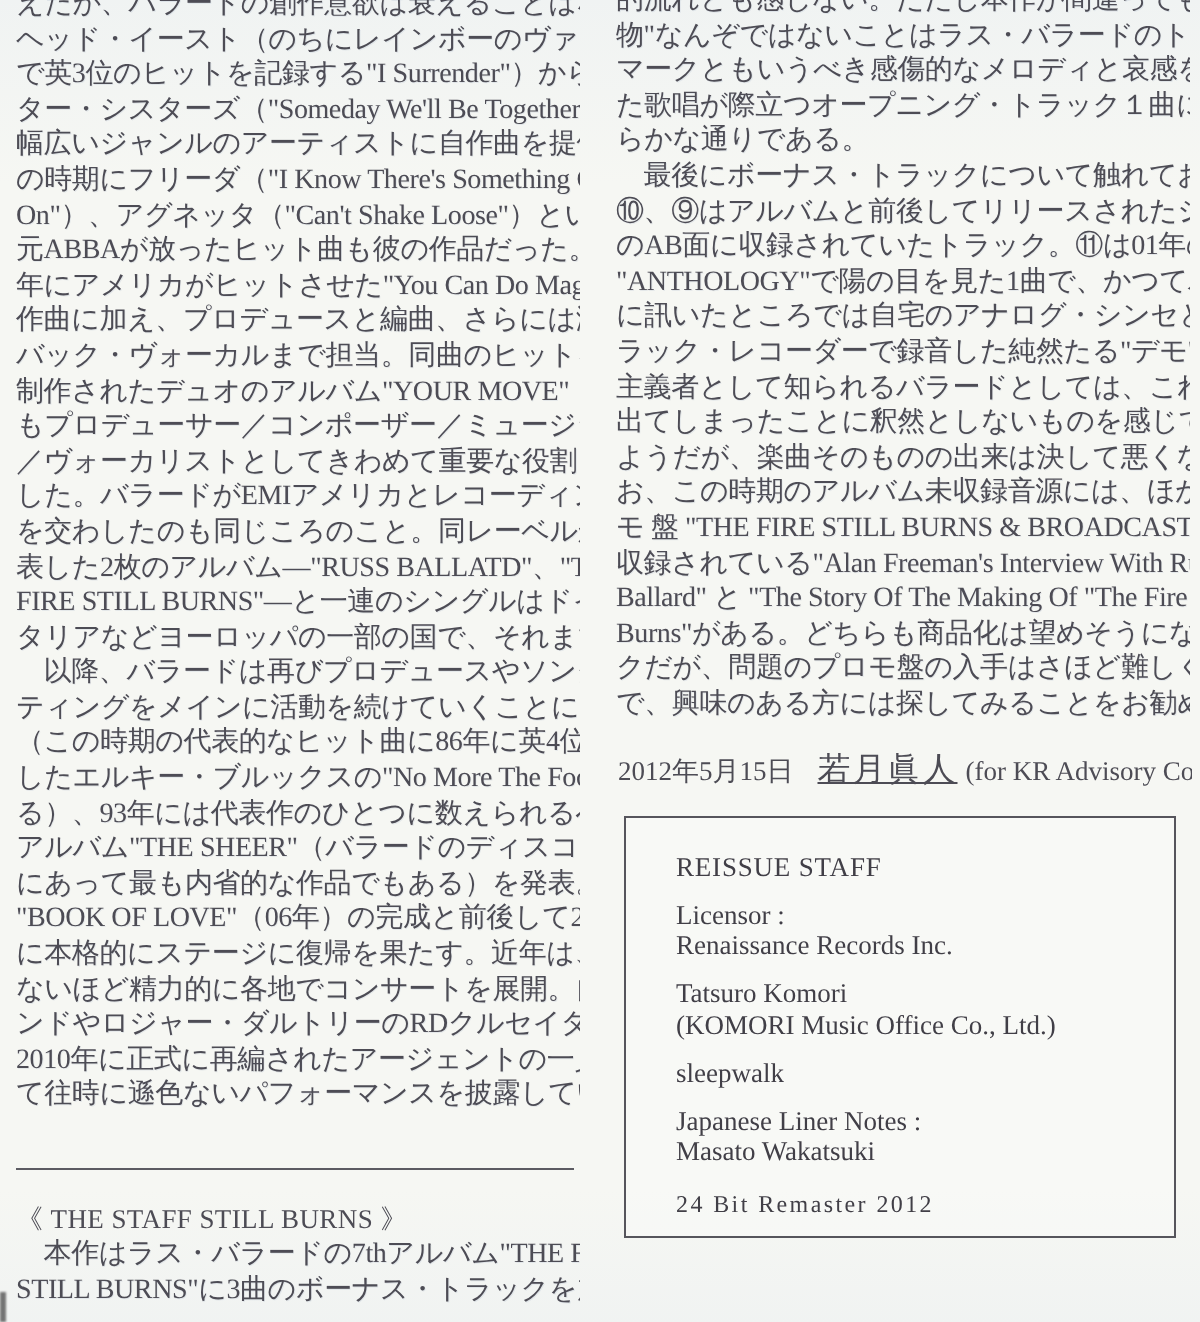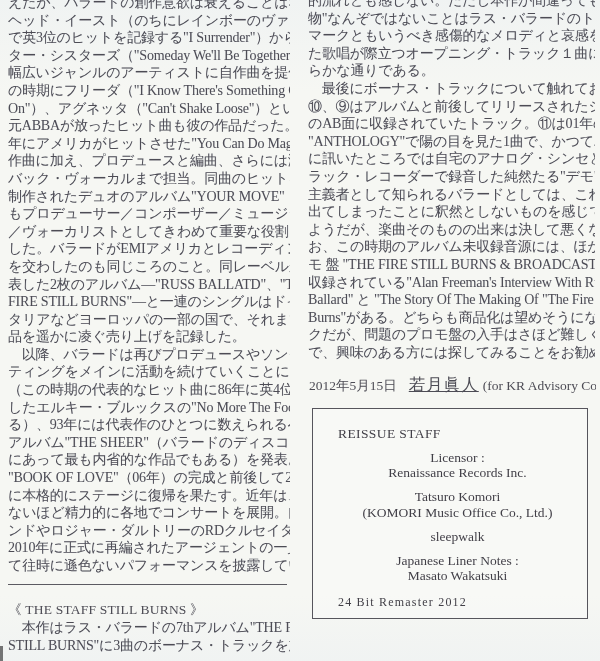--- a/index.html
+++ b/index.html
@@ -40,21 +40,21 @@
     font-size:13.5px; white-space:pre; overflow:hidden;
   }
   .signoff .author { font-size:16.5px; margin:0 4px 0 12px; letter-spacing:1px;text-decoration:underline; }
   .staffbox {
     position:absolute; left:312px; top:408px; width:276px; height:211px;
     border:1px solid #56555c; background:rgba(255,255,255,0.25);
     box-sizing:border-box; padding:17px 10px 0 25px; color:#413f47;
   }
   .stitle { font-size:13.5px; line-height:15px; letter-spacing:0.4px; }
   .entry { margin-top:9px; }
-  .slabel, .sval .ln2 { font-size:13.5px; line-height:15.2px;text-align:center; }
+  .slabel, .sval .ln2 { font-size:13.5px; line-height:15.2px; }
   .sval .ln2 { white-space:pre; overflow:hidden; }
   .sfooter { margin-top:12px; font-size:12px; letter-spacing:1.2px; }
   .artifact {
     position:absolute; left:0; top:646px; width:3px; height:15px;
     background:#4a4a4a; opacity:0.75; filter:blur(0.4px);
   }
 </style>
 </head>
 <body>
 
@@ -73,21 +73,20 @@
       <div class="ln">作曲に加え、プロデュースと編曲、さらには演奏から</div>
       <div class="ln">バック・ヴォーカルまで担当。同曲のヒットを受けて</div>
       <div class="ln">制作されたデュオのアルバム"YOUR MOVE"（83年）で</div>
       <div class="ln">もプロデューサー／コンポーザー／ミュージシャン</div>
       <div class="ln">／ヴォーカリストとしてきわめて重要な役割を果た</div>
       <div class="ln">した。バラードがEMIアメリカとレコーディング契約</div>
       <div class="ln">を交わしたのも同じころのこと。同レーベルから発</div>
       <div class="ln">表した2枚のアルバム—"RUSS BALLATD"、"THE</div>
       <div class="ln">FIRE STILL BURNS"—と一連のシングルはドイツ、イ</div>
       <div class="ln">タリアなどヨーロッパの一部の国で、それまでの5作</div>
-      <div class="ln">品を遥かに凌ぐ売り上げを記録した。</div>
       <div class="ln">　以降、バラードは再びプロデュースやソングライ</div>
       <div class="ln">ティングをメインに活動を続けていくことになるが</div>
       <div class="ln">（この時期の代表的なヒット曲に86年に英4位を記録</div>
       <div class="ln">したエルキー・ブルックスの"No More The Fool"があ</div>
       <div class="ln">る）、93年には代表作のひとつに数えられるべきソロ・</div>
       <div class="ln">アルバム"THE SHEER"（バラードのディスコグラフィ</div>
       <div class="ln">にあって最も内省的な作品でもある）を発表。次の</div>
       <div class="ln">"BOOK OF LOVE"（06年）の完成と前後して20余年振り</div>
       <div class="ln">に本格的にステージに復帰を果たす。近年は、かつて</div>
       <div class="ln">ないほど精力的に各地でコンサートを展開。自身のバ</div>

